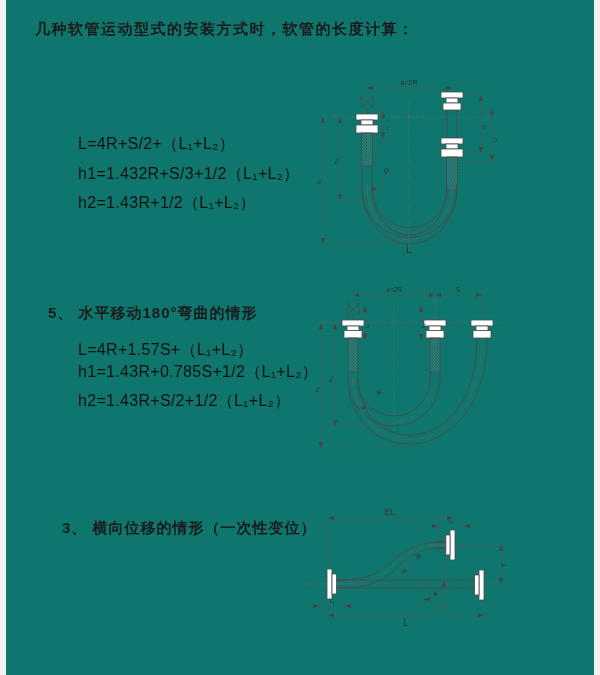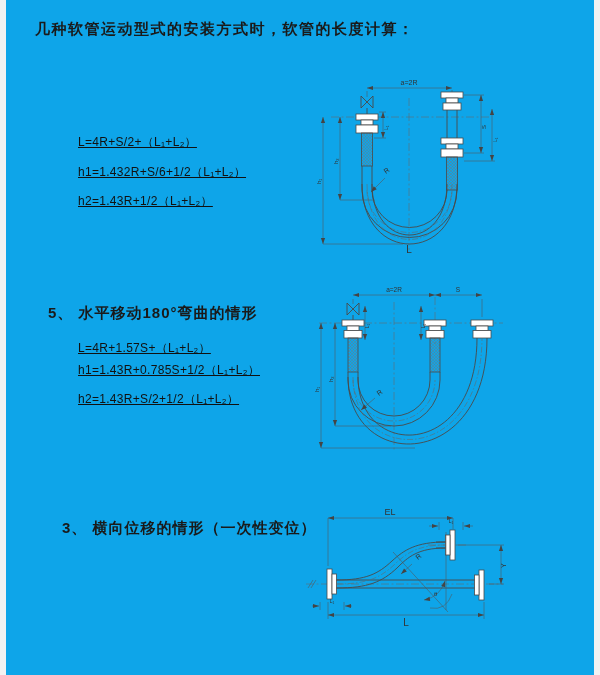--- a/index.html
+++ b/index.html
@@ -1,41 +1,41 @@
 <!DOCTYPE html>
 <html><head>
 <meta charset="utf-8">
 <style>
   html,body{margin:0;padding:0;background:#fff;}
-  .page{position:relative;width:600px;height:675px;background:#0ea5e9;overflow:hidden;
+  .page{position:relative;width:600px;height:675px;background:#0f766e;overflow:hidden;
         font-family:"Liberation Sans","DejaVu Sans",sans-serif;color:#1a1a1a;}
   .edge{position:absolute;top:0;bottom:0;width:6px;background:#f2f2f2;}
   .edge.left{left:0}.edge.right{right:0}
   .title{position:absolute;left:35px;top:20px;font-size:15px;font-weight:bold;letter-spacing:1.5px;}
   .sec-head{position:absolute;font-size:15px;font-weight:bold;letter-spacing:1px;white-space:nowrap;}
-  .formula{position:absolute;font-size:12px;letter-spacing:0.3px;white-space:nowrap;color:#111;text-decoration:underline;}
+  .formula{position:absolute;font-size:16px;letter-spacing:0.3px;white-space:nowrap;color:#111;}
   svg{position:absolute;overflow:visible;}
   svg text{fill:#333;font-family:"Liberation Sans","DejaVu Sans",sans-serif;}
   .dln{stroke:#4a4a4a;stroke-width:0.9;fill:none;}
   .flg{stroke:#4a4a4a;stroke-width:0.8;fill:#fff;}
   .dim{stroke:#555;stroke-width:0.55;fill:none;}
   .cl{stroke:#666;stroke-width:0.55;fill:none;stroke-dasharray:8 2.5 2 2.5;}
   .cla{stroke:#666;stroke-width:0.55;fill:none;stroke-dasharray:6 2 1.5 2;}
 </style>
 </head>
 <body>
 
 <div class="page">
   <div class="edge left"></div>
   <div class="edge right"></div>
 
   <div class="title">几种软管运动型式的安装方式时，软管的长度计算：</div>
 
   <div class="formula" style="left:78px;top:134px">L=4R+S/2+（L₁+L₂）</div>
-  <div class="formula" style="left:78px;top:164px">h1=1.432R+S/6+1/2（L₁+L₂）</div>
+  <div class="formula" style="left:78px;top:164px">h1=1.432R+S/3+1/2（L₁+L₂）</div>
   <div class="formula" style="left:78px;top:193px">h2=1.43R+1/2（L₁+L₂）</div>
 
   <div class="sec-head" style="left:48px;top:304px">5、 水平移动180°弯曲的情形</div>
   <div class="formula" style="left:78px;top:340px">L=4R+1.57S+（L₁+L₂）</div>
   <div class="formula" style="left:78px;top:362px">h1=1.43R+0.785S+1/2（L₁+L₂）</div>
   <div class="formula" style="left:78px;top:391px">h2=1.43R+S/2+1/2（L₁+L₂）</div>
 
   <div class="sec-head" style="left:62px;top:519px">3、 横向位移的情形（一次性变位）</div>
 
   <svg style="left:313px;top:72px" width="195" height="185" viewBox="0 0 195 185">

